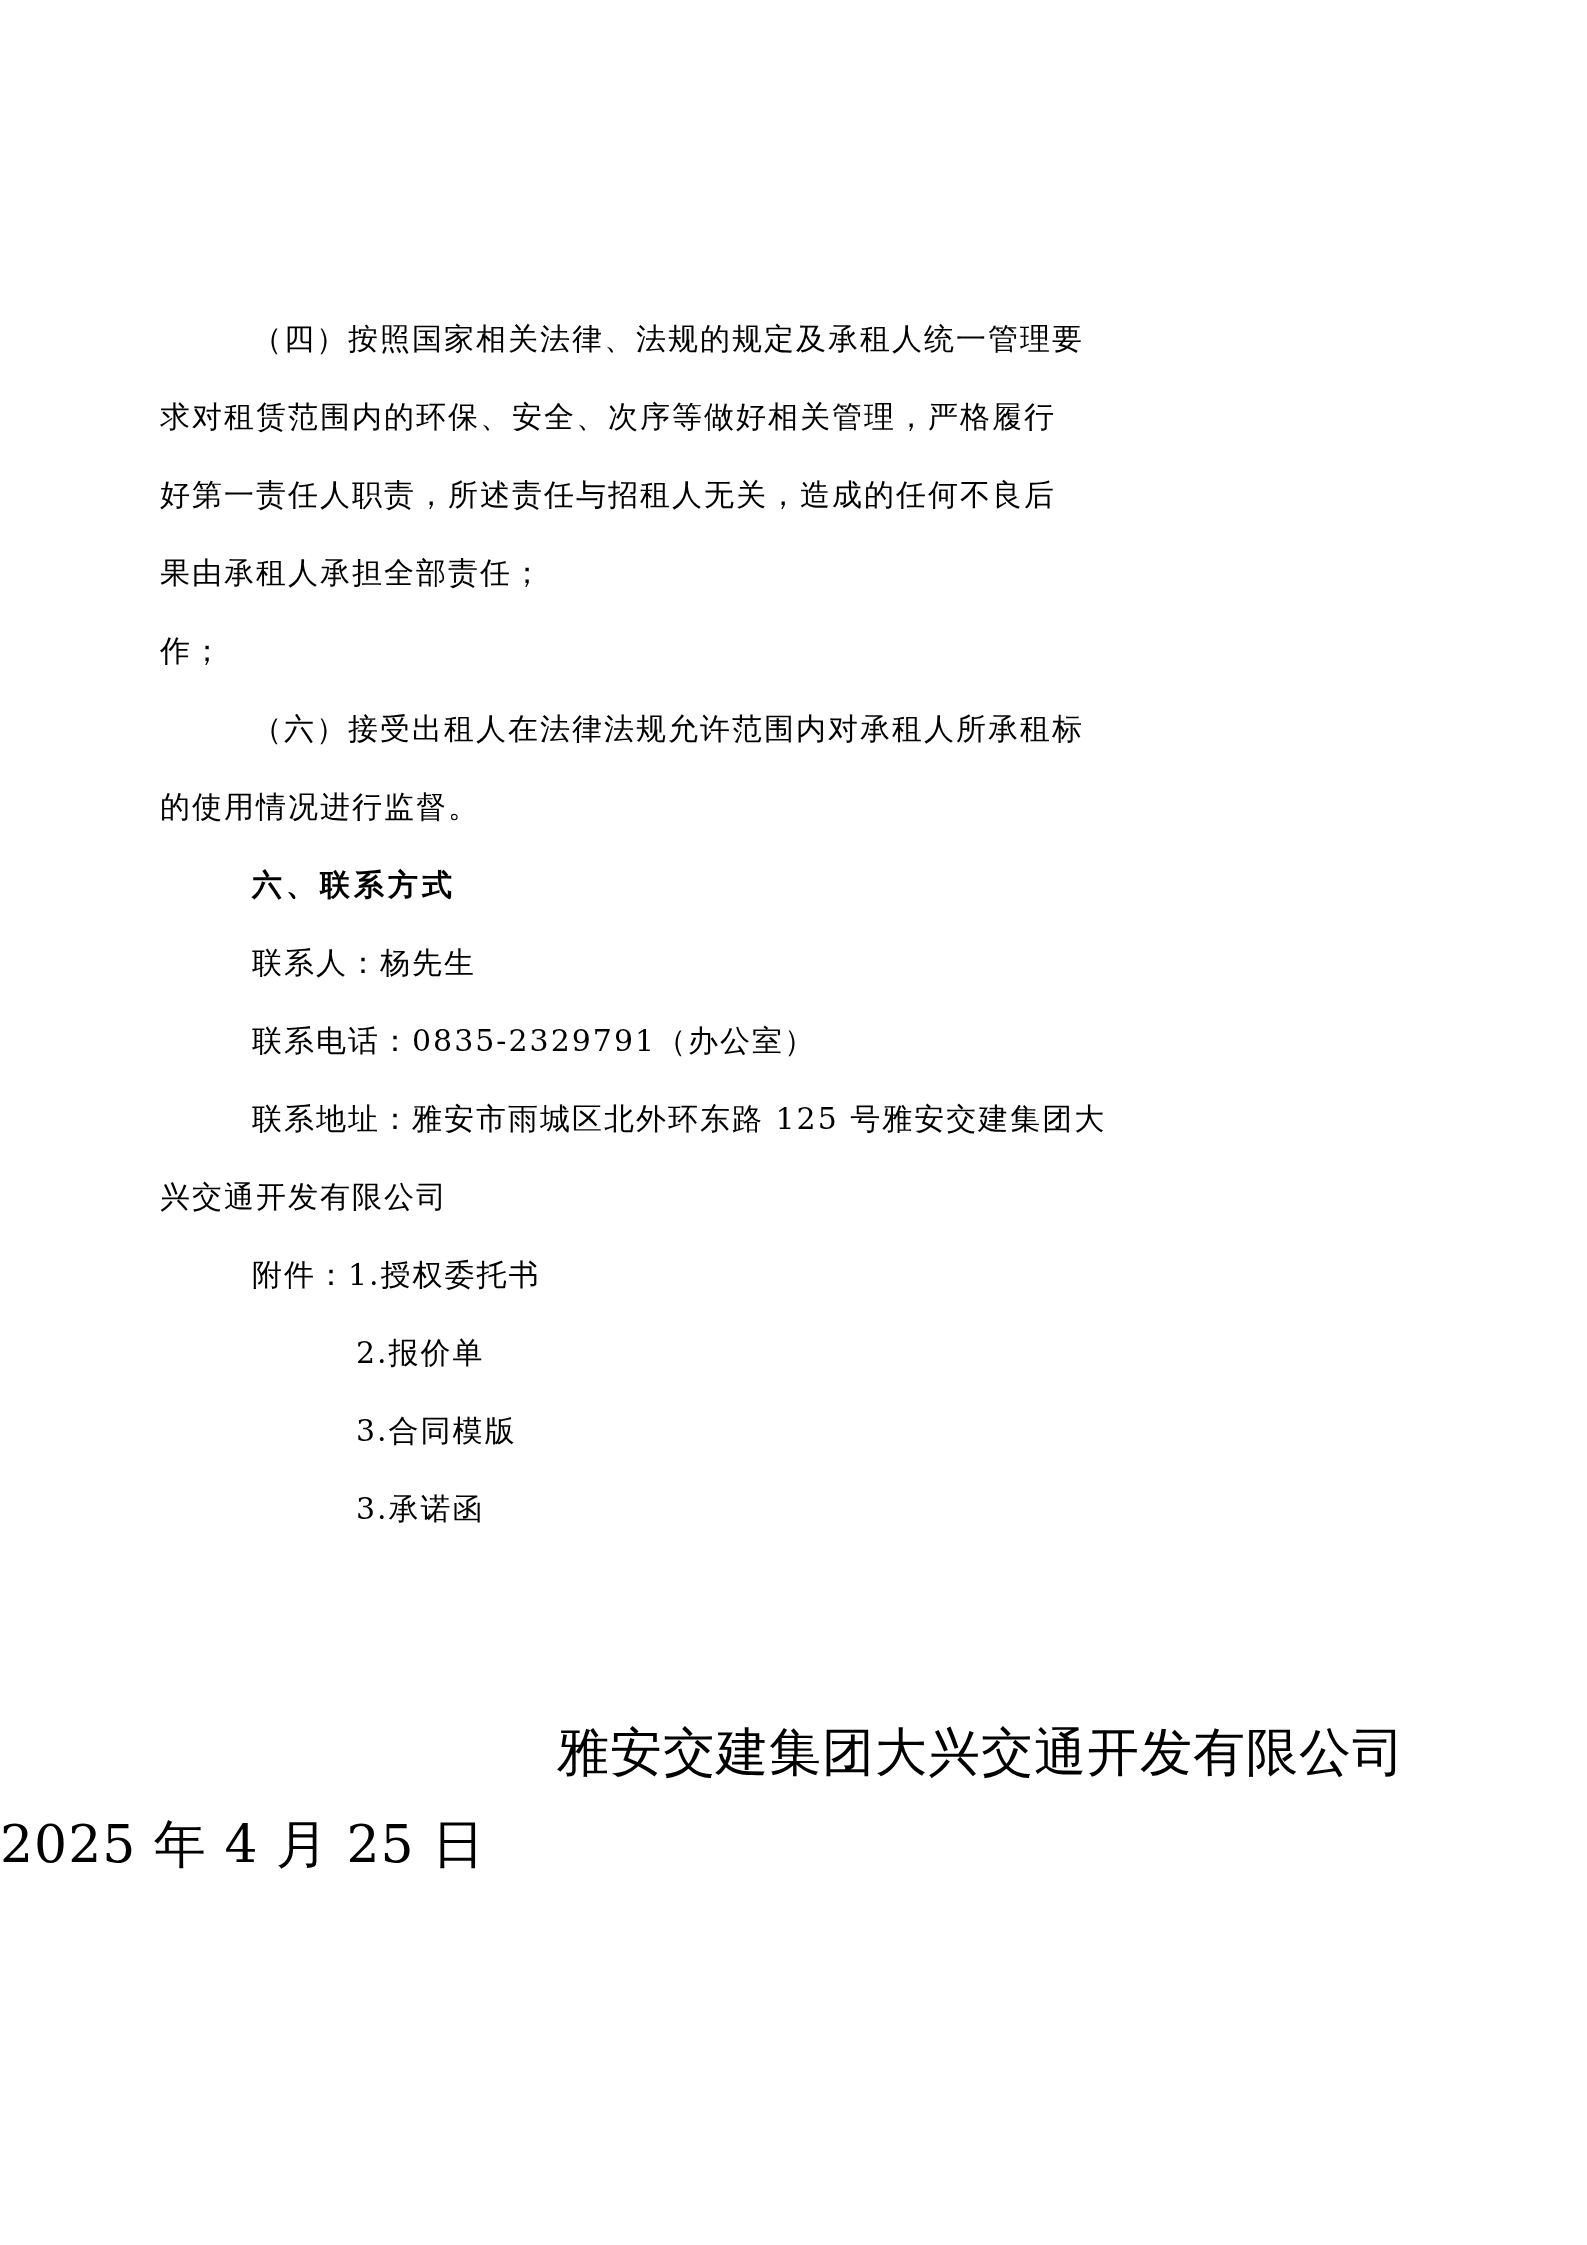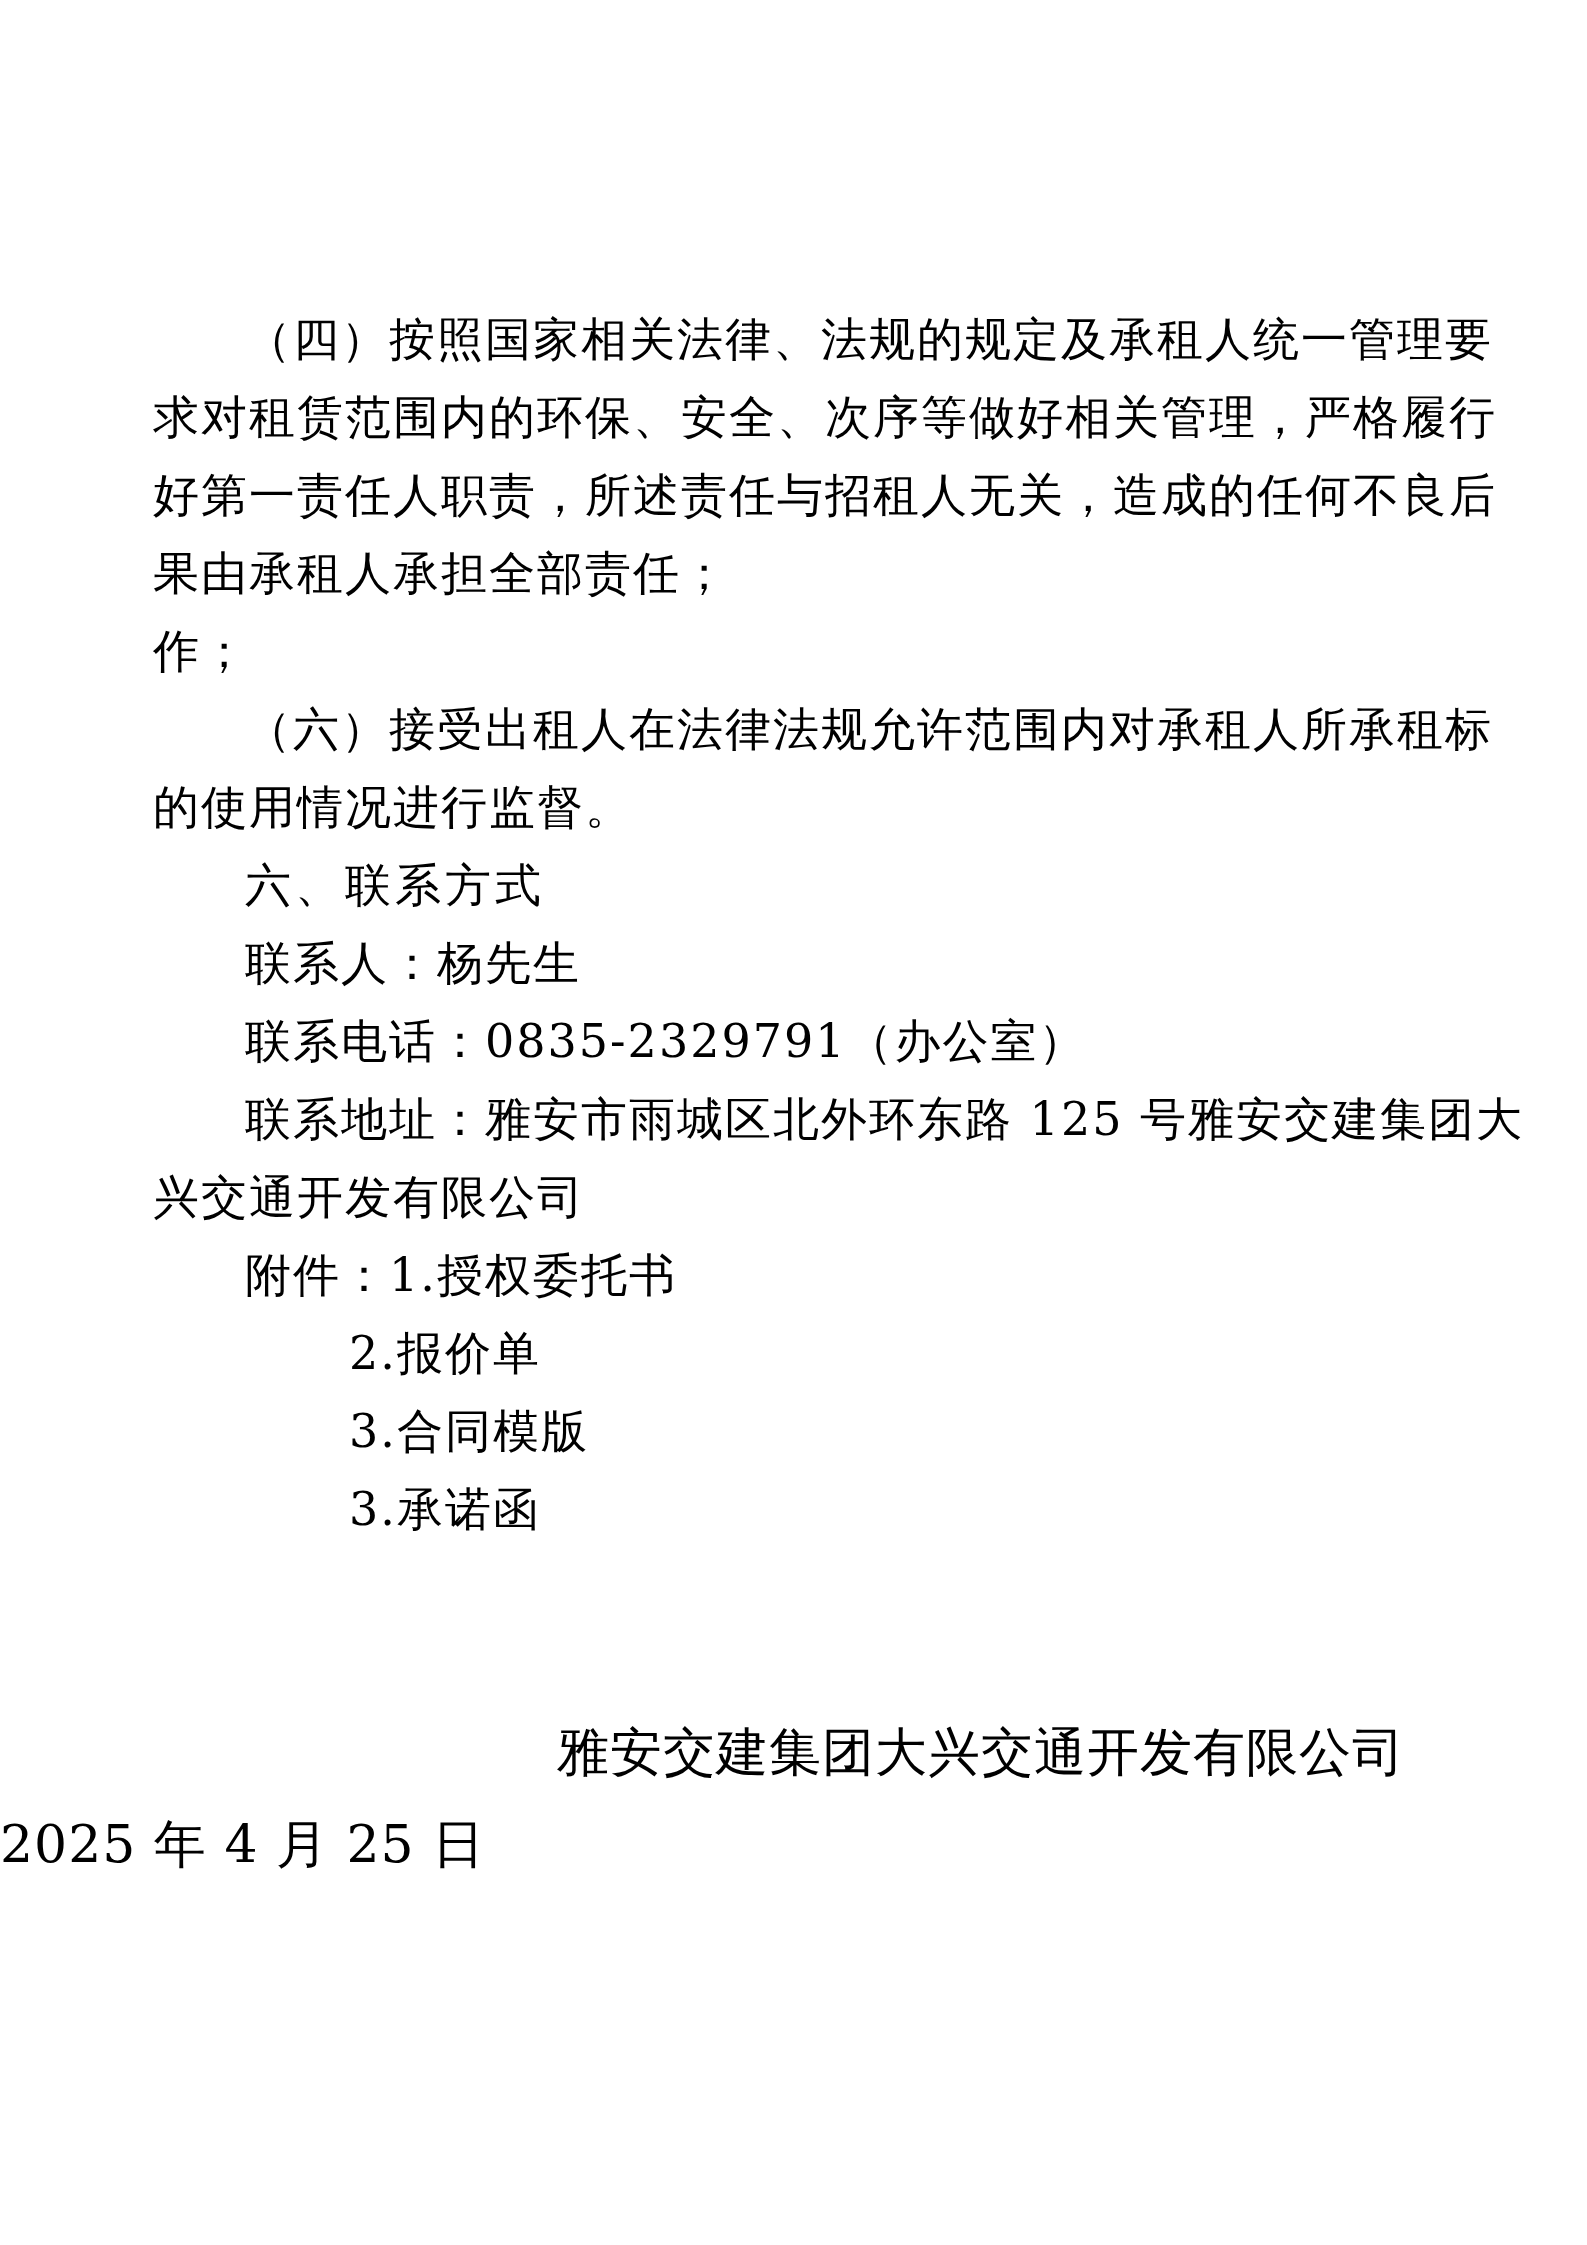--- a/index.html
+++ b/index.html
@@ -15,35 +15,35 @@
   }
   .doc {
     position: relative;
     width: 1587px;
     height: 2245px;
     background: #ffffff;
     overflow: hidden;
   }
   .content {
     position: absolute;
-    left: 153px;
+    left: 160px;
     top: 300px;
     width: 1310px;
-    font-size: 46px;
+    font-size: 30px;
     line-height: 78px;
     letter-spacing: 2px;
     white-space: nowrap;
   }
   .line { height: 78px; }
   .line--flush { padding-left: 0; }
   .line--indent { padding-left: 92px; }
   .line--attachment { padding-left: 196px; }
   .line--heading {
     padding-left: 92px;
-    font-weight: normal;
+    font-weight: bold;
     font-family: "DejaVu Sans", "Liberation Sans", sans-serif;
     letter-spacing: 4px;
   }
   .signature {
     position: absolute;
     left: 0;
     top: 1722px;
     width: 1587px;
     font-size: 52px;
     letter-spacing: 1px;

